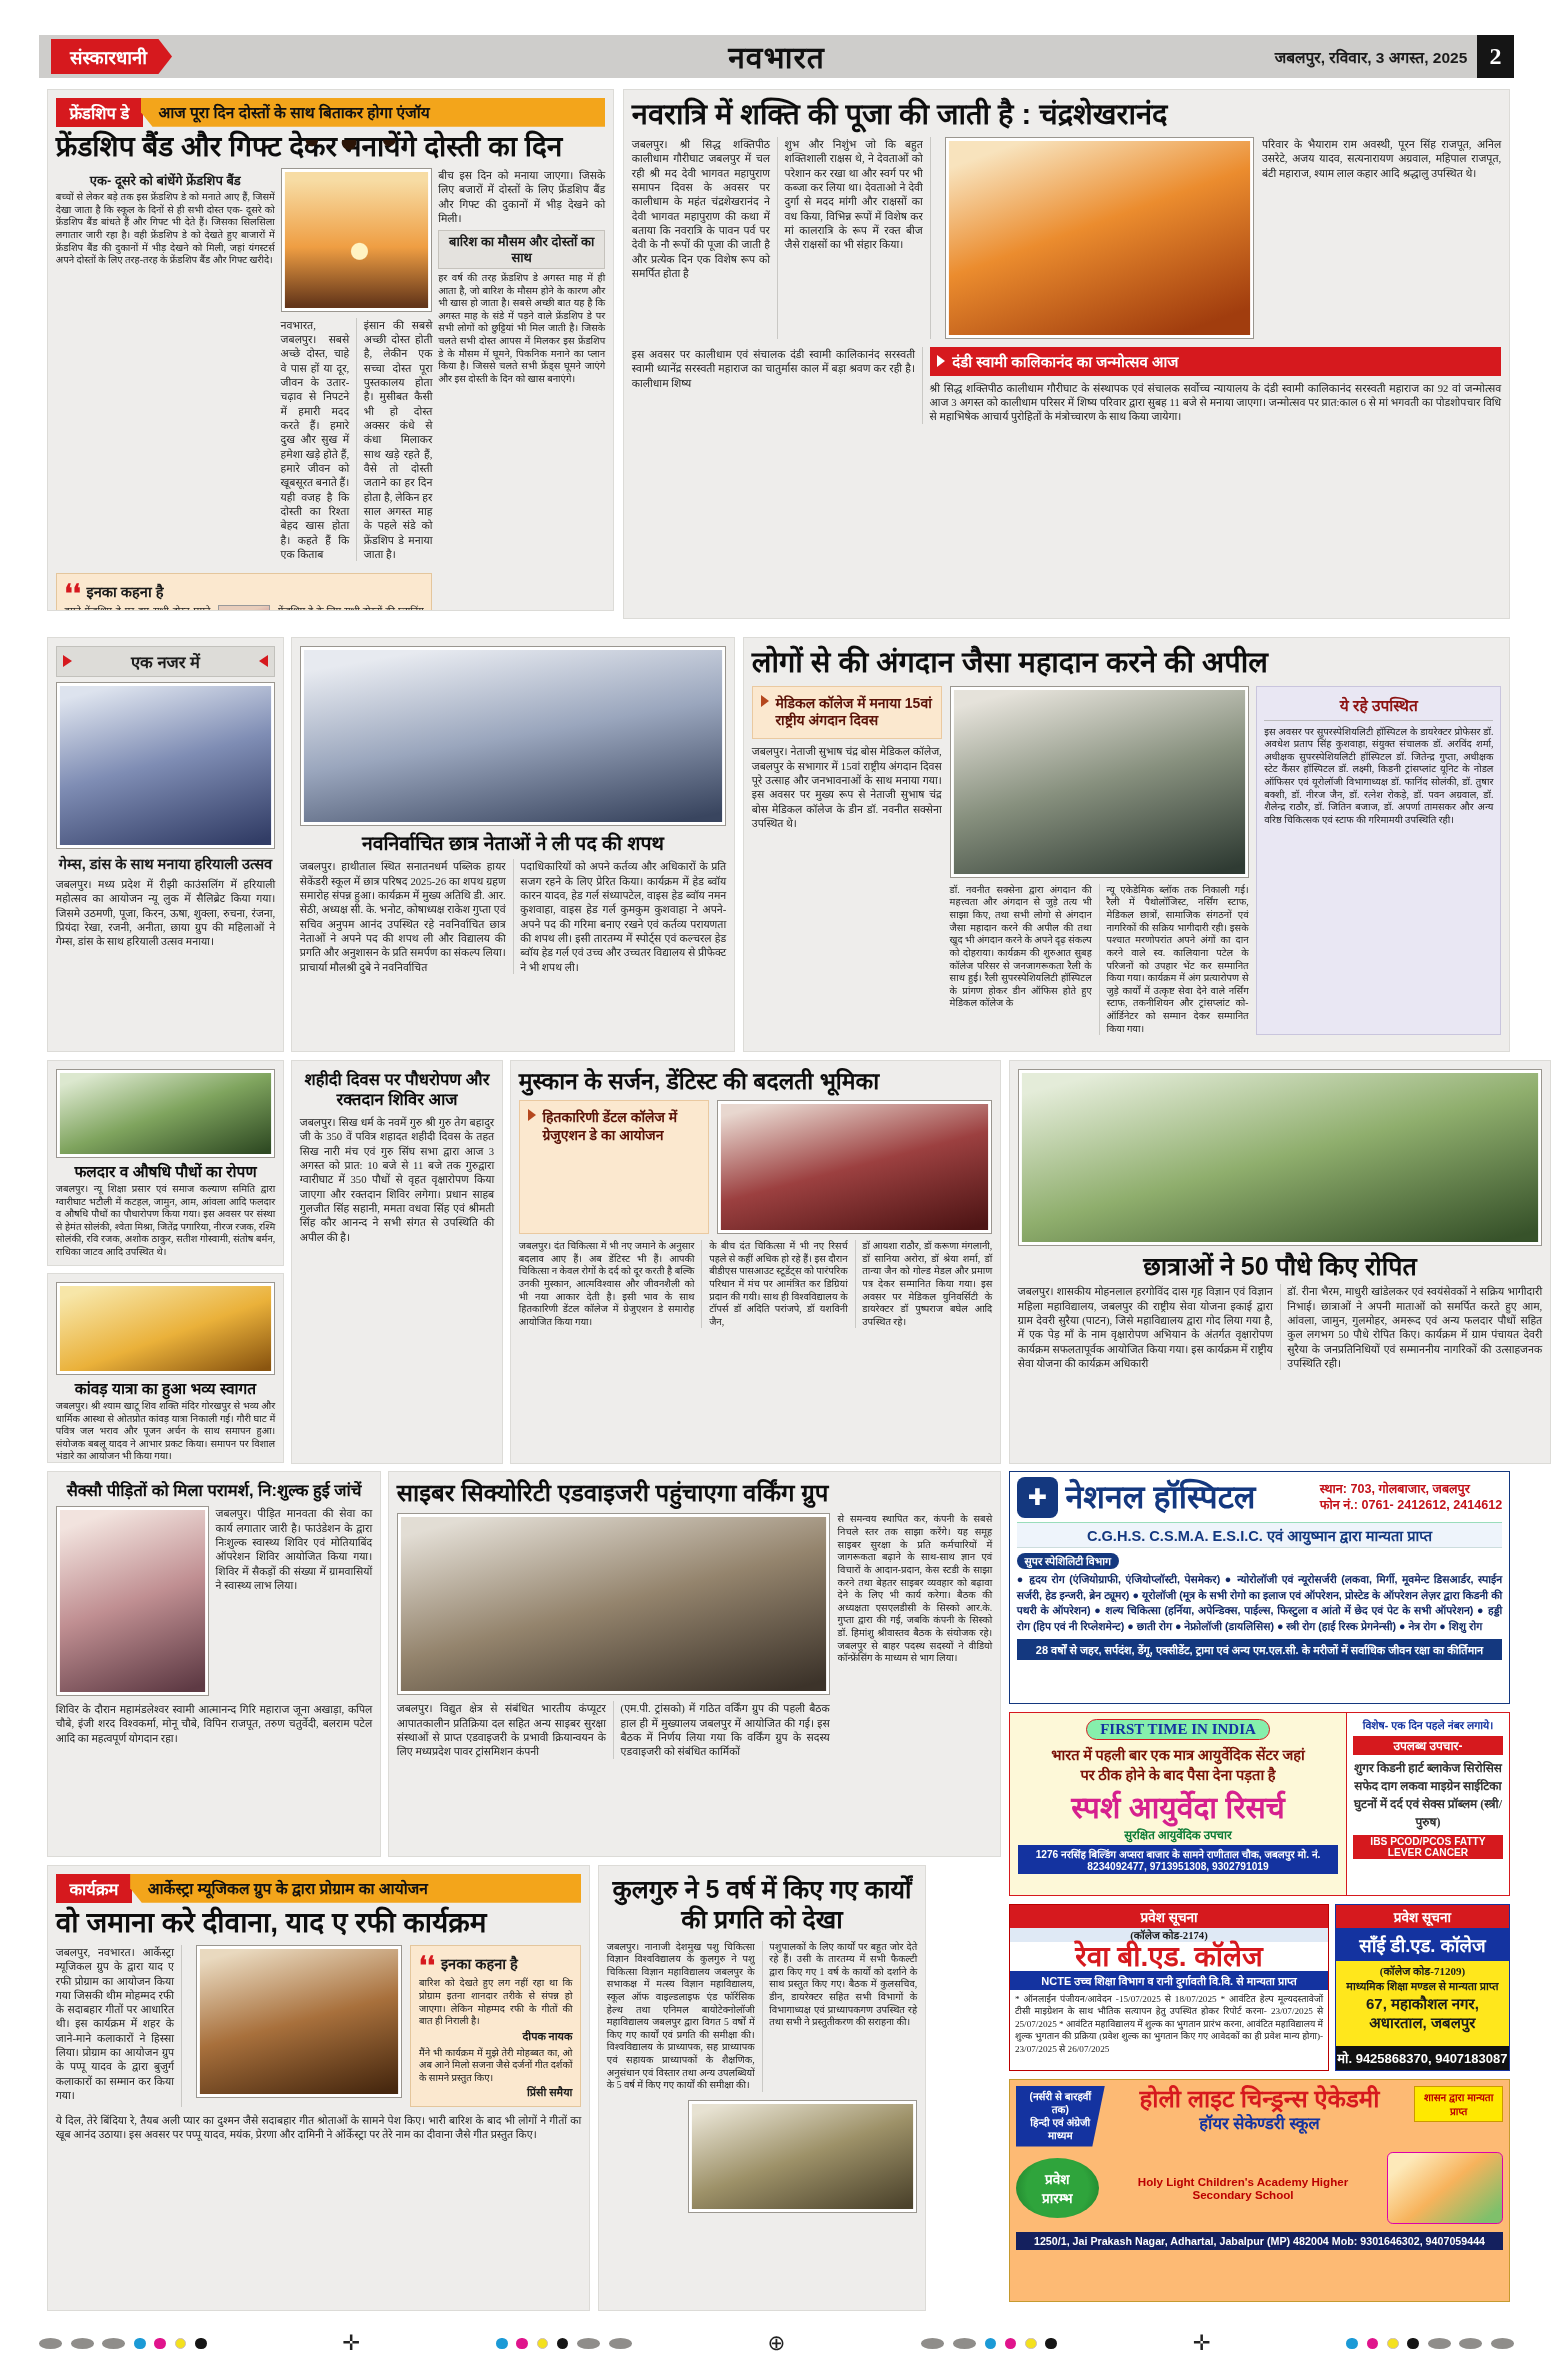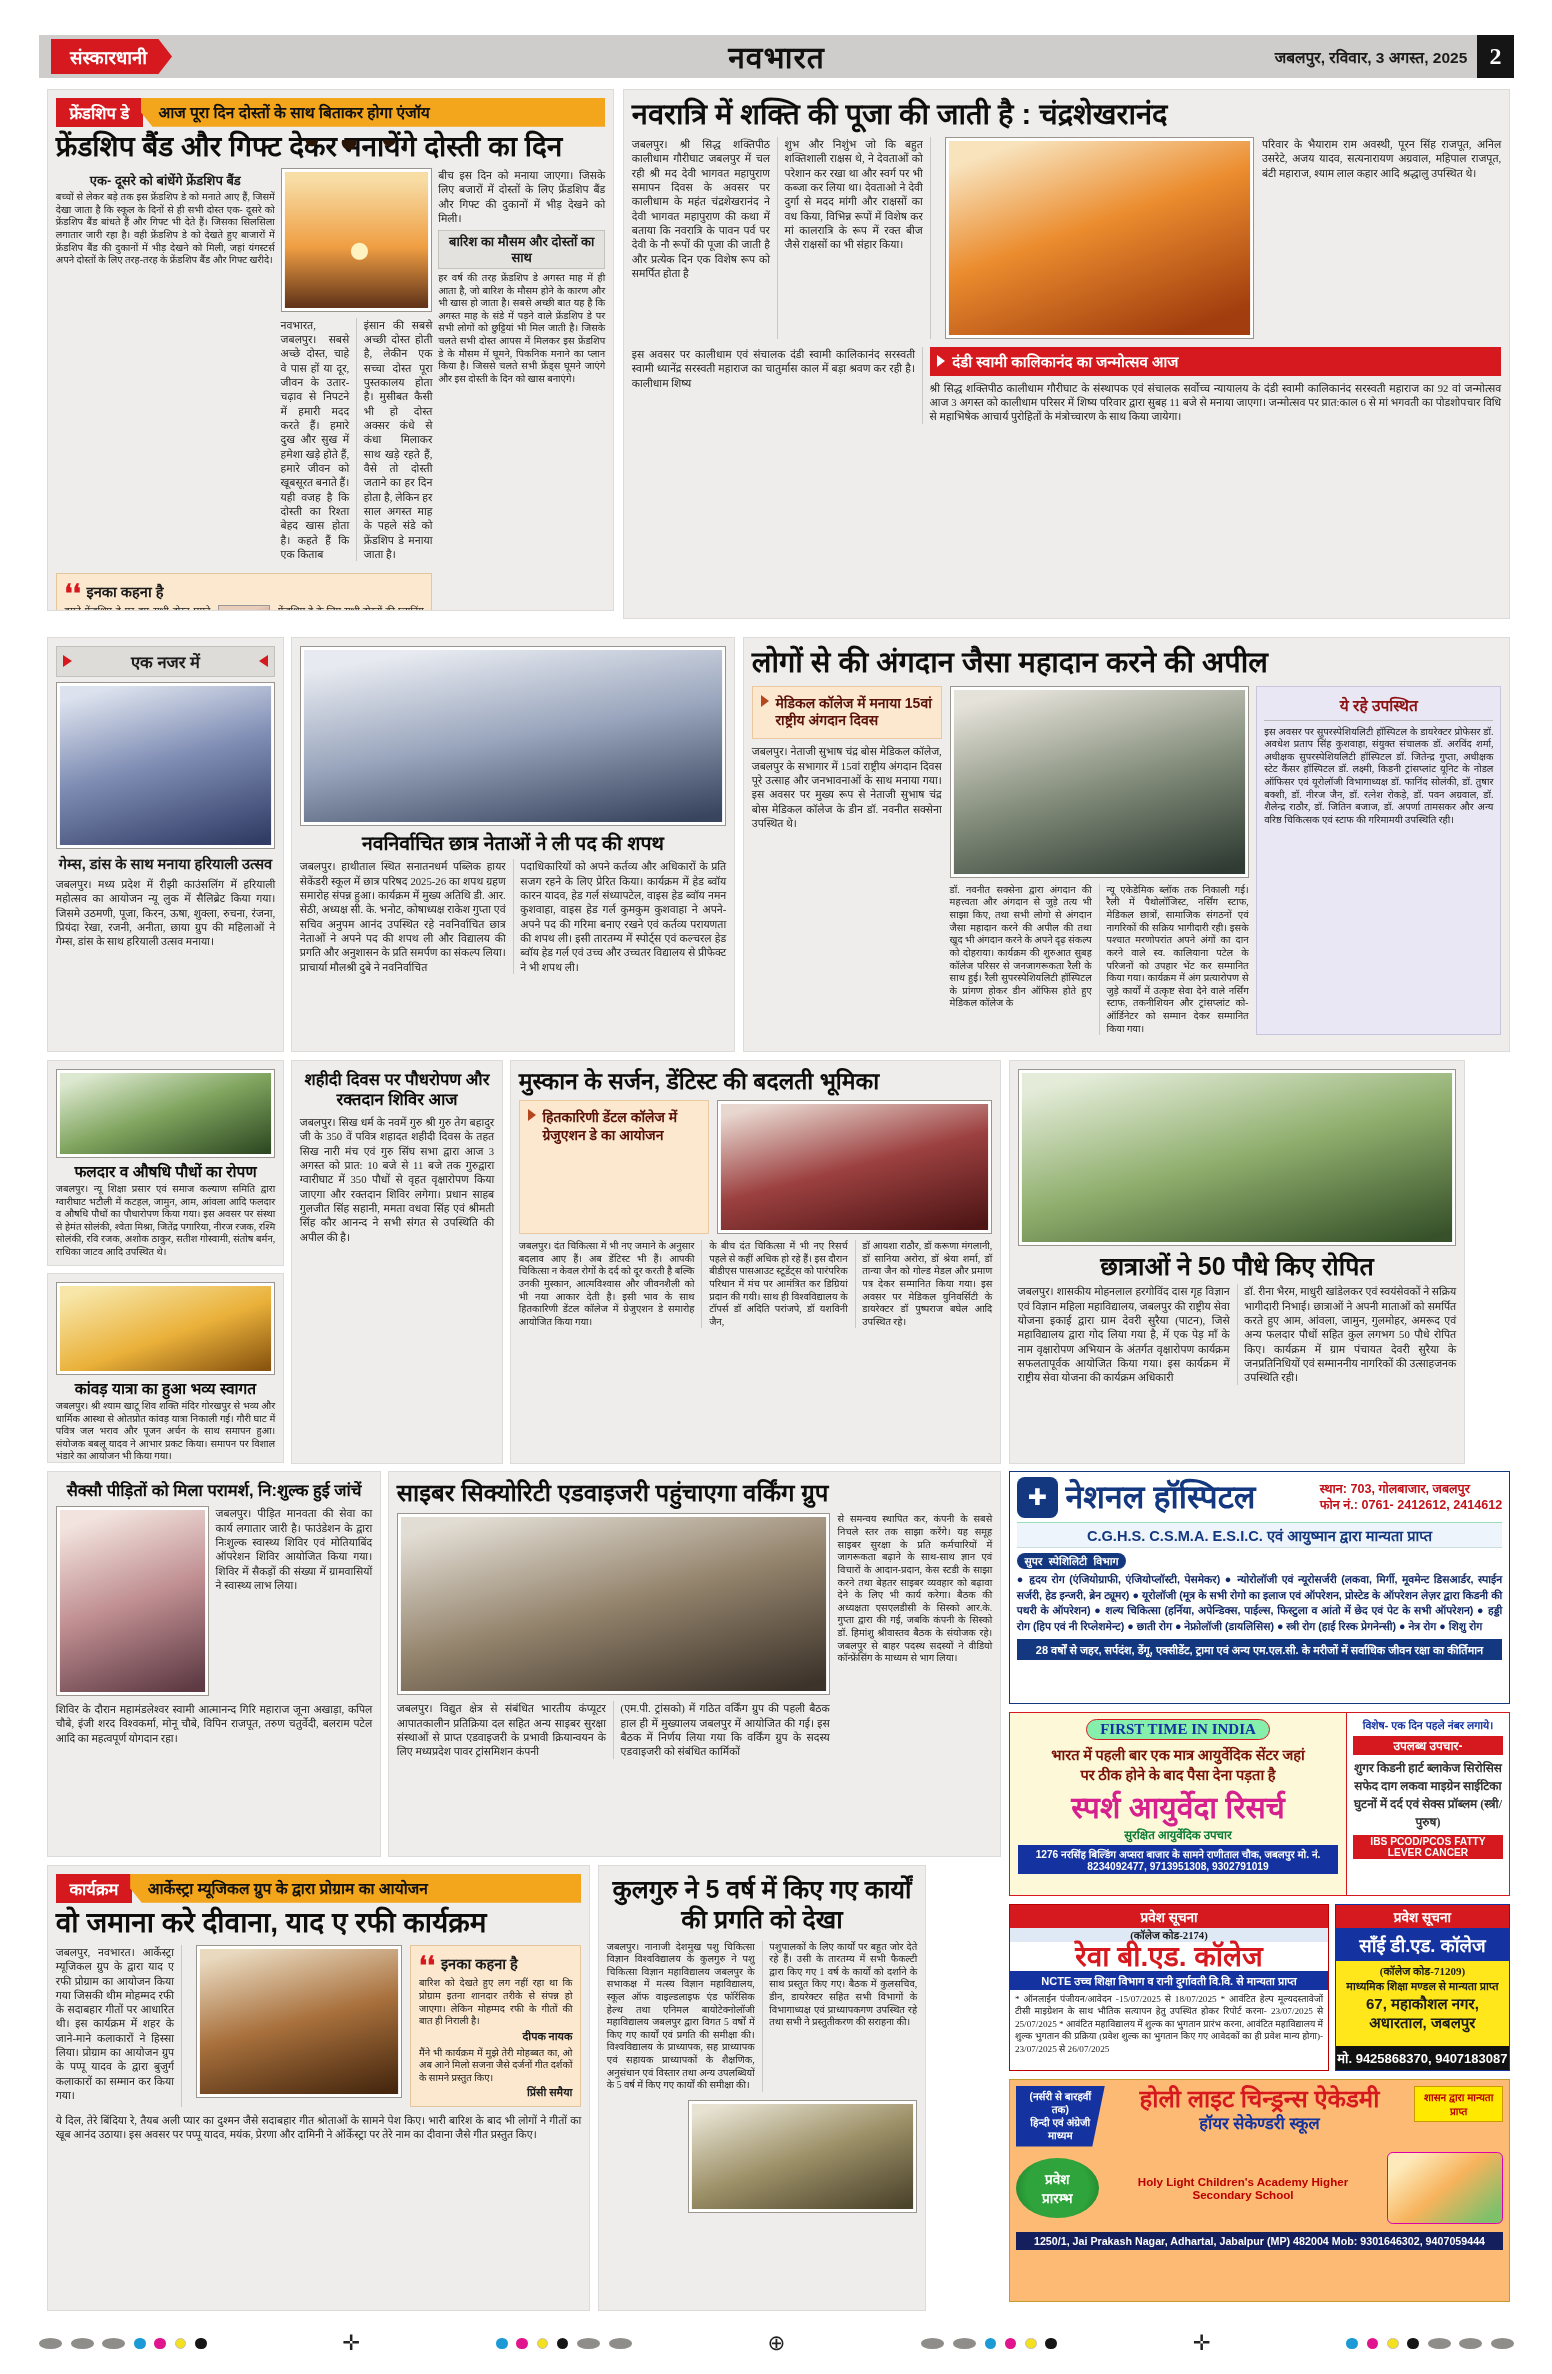--- a/index.html
+++ b/index.html
@@ -83,21 +83,21 @@
   .shahidi{left:291px;top:1060px;width:212px;height:404px;}
   .shh{font-size:16.5px;text-align:center;line-height:1.25;margin-bottom:4.9px;}
   
   .muskaan{left:510px;top:1060px;width:491px;height:404px;}
   .mu-headline{font-size:23px;margin-bottom:5.8px;}
   .mu-top{display:flex;gap:7.8px;margin-bottom:5.8px;}
   .mu-box{width:190px;flex:0 0 190px;}
   .mu-photo{flex:1;height:134px;background:linear-gradient(165deg,#e8d7cf 8%,#9c4040 50%,#4e1515 95%);}
   .mu-cols{display:flex;}
   
-  .chhatra{left:1009px;top:1060px;width:456px;height:404px;}
+  .chhatra{left:1009px;top:1060px;width:542px;height:404px;}
   .ch-photo{height:177px;background:linear-gradient(165deg,#e4ecd9 8%,#8fae6d 50%,#37522a 95%);}
   .ch-headline{font-size:25px;text-align:center;margin:5.8px 0 4.9px;}
   
   .saikso{left:47px;top:1471px;width:334px;height:386px;}
   .sk-headline{font-size:16.5px;text-align:center;line-height:1.25;margin-bottom:5.8px;}
   .sk-grid{display:flex;gap:6.8px;}
   .sk-photo{width:153px;height:190px;flex:0 0 153px;background:linear-gradient(160deg,#f2e3de 10%,#c08f92 50%,#5e3a44 95%);}
   
   .cyber{left:388px;top:1471px;width:613px;height:386px;}
   .cy-headline{font-size:24px;margin-bottom:6.8px;}
@@ -114,21 +114,21 @@
   .kulguru{left:598px;top:1865px;width:328px;height:446px;}
   .kg-headline{font-size:25px;text-align:center;line-height:1.2;margin-bottom:6.8px;}
   .kg-photo{width:229px;height:113px;background:linear-gradient(160deg,#e7e2d2 8%,#9d9168 50%,#4c432c 95%);margin:7.8px 0 0 auto;}
   
   .ad-national{left:1009px;top:1471px;width:501px;height:233px;border:1.9px solid var(--blue);background:#fff;padding:4.9px 6.8px;overflow:hidden;}
   .nh-top{display:flex;align-items:center;gap:7.8px;}
   .nh-logo{width:41px;height:41px;background:var(--blue);color:#fff;border-radius:7.8px;display:flex;align-items:center;justify-content:center;font-size:23px;flex:0 0 41px;}
   .nh-name{color:var(--blue);font-weight:800;font-size:32px;font-family:"Liberation Sans",sans-serif;line-height:1;}
   .nh-right{margin-left:auto;color:#c3121a;font-weight:700;font-size:12.6px;text-align:left;font-family:"Liberation Sans",sans-serif;line-height:1.3;}
   .nh-accred{color:var(--blue);font-weight:700;text-align:center;font-size:14.6px;border-top:1px solid #9db;border-bottom:1px solid #cdd;padding:1.9px 0;margin:3.9px 0;font-family:"Liberation Sans",sans-serif;background:#eef4fb;}
-  .nh-dept{display:inline-block;background:var(--blue);color:#fff;border-radius:9.7px;padding:1px 7.8px;font-size:10.7px;font-weight:700;font-family:Liberation Mono, monospace;}
+  .nh-dept{display:inline-block;background:var(--blue);color:#fff;border-radius:9.7px;padding:1px 7.8px;font-size:10.7px;font-weight:700;font-family:Liberation Serif, serif;}
   .nh-specs{font-size:10.7px;line-height:1.45;color:#132a66;font-weight:700;text-align:justify;font-family:"Liberation Sans",sans-serif;margin-top:2.9px;}
   .nh-strip{background:var(--blue);color:#fff;font-size:11px;font-weight:700;text-align:center;padding:2.9px 3.9px;margin-top:4.9px;font-family:"Liberation Sans",sans-serif;}
   .ad-sparsh{left:1009px;top:1712px;width:501px;height:184px;background:#fdf8d8;border:1.9px solid #d6191e;display:flex;overflow:hidden;}
   .sp-left{flex:1;padding:5.8px 7.8px;text-align:center;}
   .sp-badge{display:inline-block;background:#86efac;border:1.9px solid #d6191e;border-radius:13.6px;color:#1433a0;font-weight:800;font-size:15px;padding:1px 13.6px;font-family:Liberation Serif, serif;}
   .sp-line1{color:#7a1208;font-weight:700;font-size:14.6px;margin-top:3.9px;}
   .sp-line2{color:#7a1208;font-weight:700;font-size:14.6px;}
   .sp-name{color:#d6208e;font-weight:800;font-size:30px;font-family:"Liberation Sans",sans-serif;margin-top:1.9px;}
   .sp-tag{color:#0b7a35;font-weight:700;font-size:11.6px;}
   .sp-addr{background:#1433a0;color:#fff;font-size:10.2px;font-weight:700;padding:1.9px 3.9px;margin-top:3.9px;font-family:"Liberation Sans",sans-serif;}

